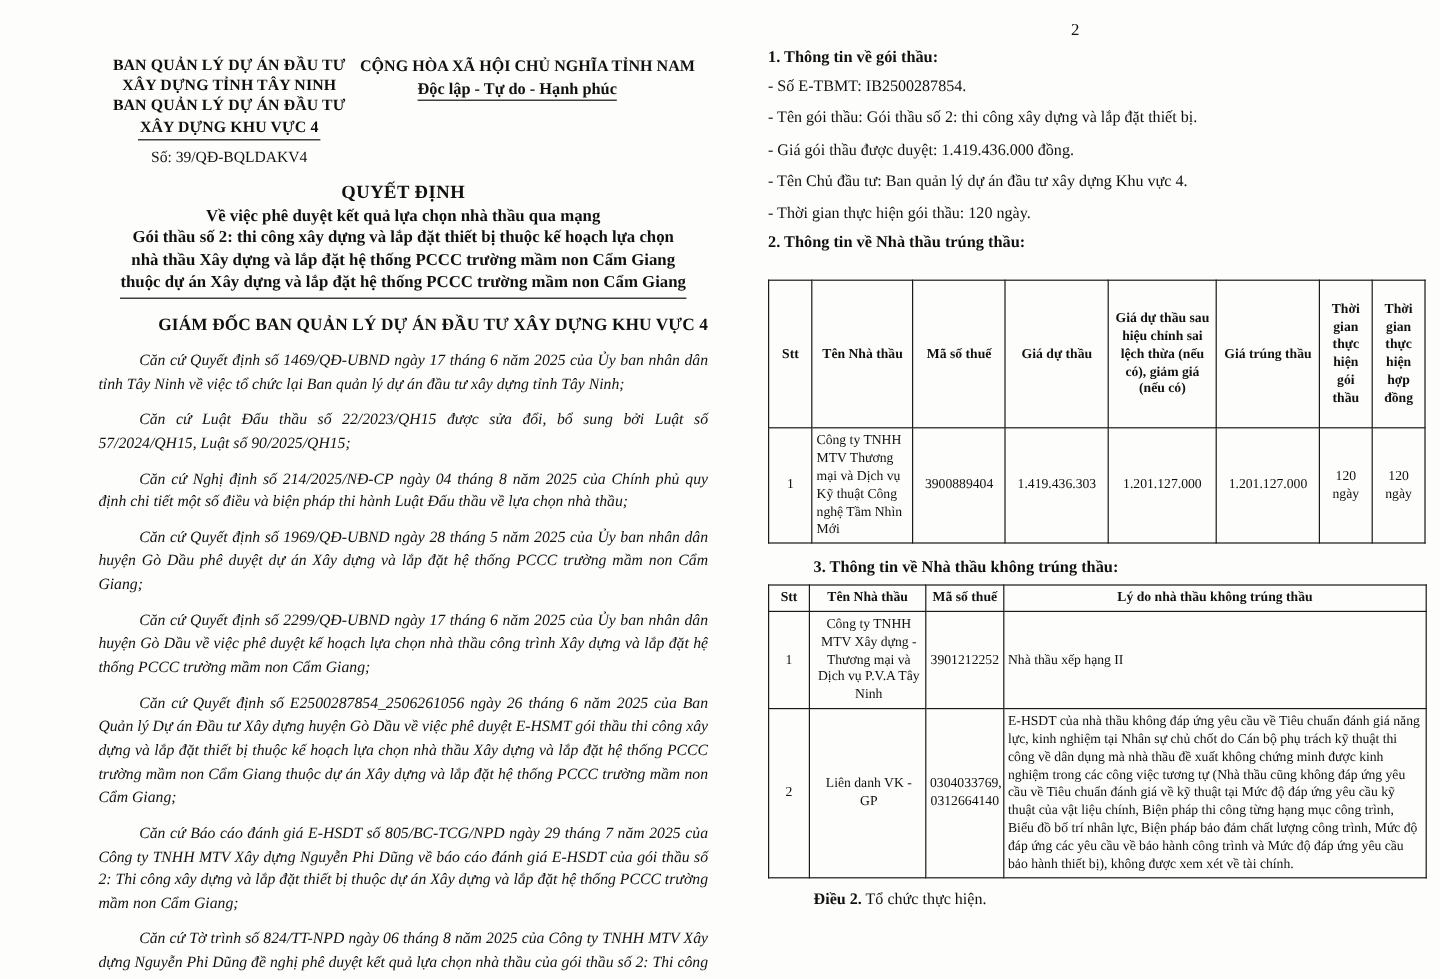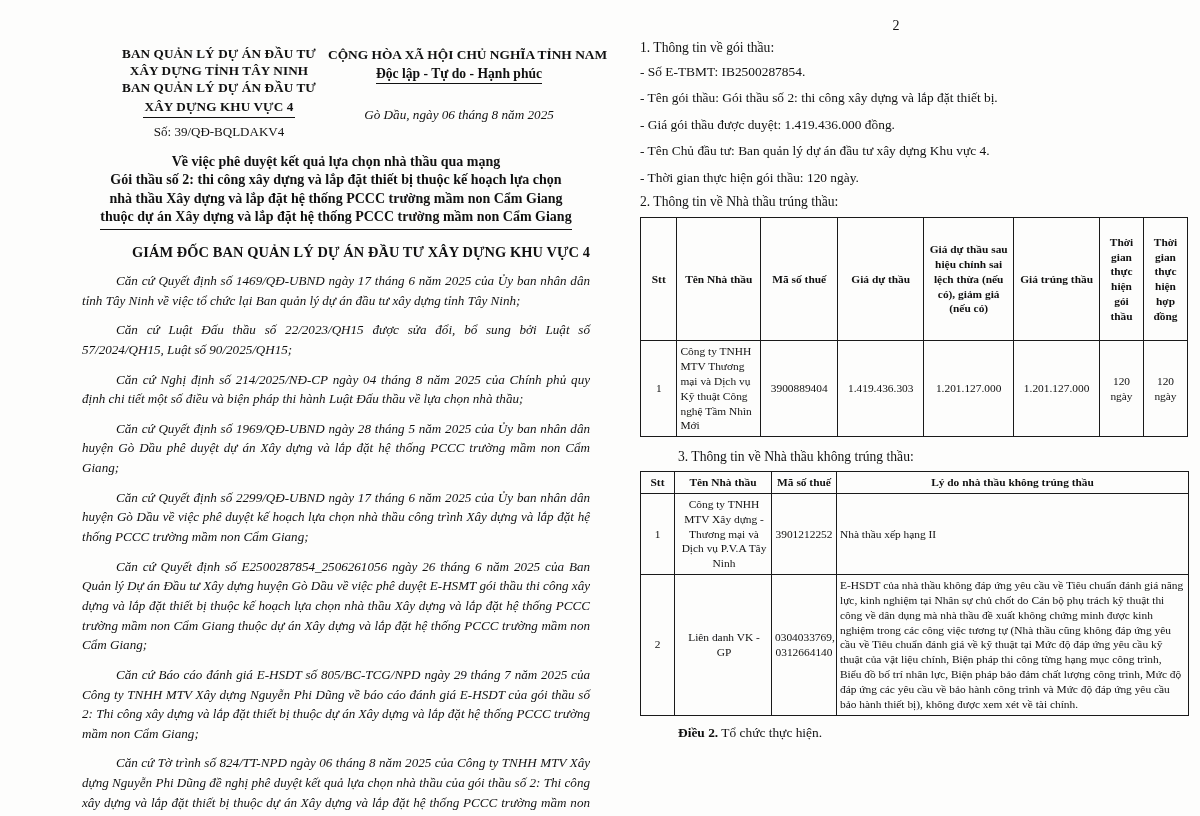--- a/index.html
+++ b/index.html
@@ -36,21 +36,21 @@
   .col-right {
     position: absolute;
     left: 640px;
     top: 40px;
     width: 548px;
   }
   
   .letterhead {
     display: flex;
     align-items: flex-start;
-    justify-content: flex-end;
+    justify-content: flex-start;
   }
   .org-block {
     width: 218px;
     text-align: center;
     line-height: 1.27;
   }
   .org-line {
     font-size: 13.2px;
     font-weight: bold;
     letter-spacing: 0.1px;
@@ -124,29 +124,29 @@
     font-size: 13.1px;
     font-style: italic;
     text-align: justify;
     text-indent: 34px;
     line-height: 1.5;
     margin-top: 10px;
   }
   
   .sec-head {
     font-size: 13.6px;
-    font-weight: normal;
+    font-weight: bold;
     margin-bottom: 6px;
   }
   .info-item {
     font-size: 13.4px;
     line-height: 1.45;
     margin-bottom: 7px;
   }
-  .sec-head.tight { margin-top: 4px; margin-bottom: 7px; }
+  .sec-head.tight { margin-top: 4px; margin-bottom: 23px; }
   
   table.doc {
     border-collapse: collapse;
     width: 548px;
     table-layout: fixed;
   }
   table.doc th,
   table.doc td {
     border: 1.1px solid #1a1a1a;
     padding: 3px 3px;
@@ -190,25 +190,25 @@
       <div class="org-block">
         <div class="org-line">BAN QUẢN LÝ DỰ ÁN ĐẦU TƯ</div>
         <div class="org-line">XÂY DỰNG TỈNH TÂY NINH</div>
         <div class="org-line">BAN QUẢN LÝ DỰ ÁN ĐẦU TƯ</div>
         <div><span class="org-line u">XÂY DỰNG KHU VỰC 4</span></div>
         <div class="doc-number">Số: 39/QĐ-BQLDAKV4</div>
       </div>
       <div class="nation-block">
         <div class="nation-line">CỘNG HÒA XÃ HỘI CHỦ NGHĨA TỈNH NAM</div>
         <div><span class="motto">Độc lập - Tự do - Hạnh phúc</span></div>
-        <div class="place-date">Gò Dầu, ngày 06 tháng 8 năm 2025</div>
       </div>
     </div>
 
     <div class="title-wrap">
+      <div class="title-main">QUYẾT ĐỊNH</div>
       <div class="title-sub">
         <div>Về việc phê duyệt kết quả lựa chọn nhà thầu qua mạng</div>
         <div>Gói thầu số 2: thi công xây dựng và lắp đặt thiết bị thuộc kế hoạch lựa chọn</div>
         <div>nhà thầu Xây dựng và lắp đặt hệ thống PCCC trường mầm non Cẩm Giang</div>
         <div><span class="lastline">thuộc dự án Xây dựng và lắp đặt hệ thống PCCC trường mầm non Cẩm Giang</span></div>
       </div>
       <div class="signer-line">GIÁM ĐỐC BAN QUẢN LÝ DỰ ÁN ĐẦU TƯ XÂY DỰNG KHU VỰC 4</div>
     </div>
 
     <div class="basis">Căn cứ Quyết định số 1469/QĐ-UBND ngày 17 tháng 6 năm 2025 của Ủy ban nhân dân tỉnh Tây Ninh về việc tổ chức lại Ban quản lý dự án đầu tư xây dựng tỉnh Tây Ninh;</div>

